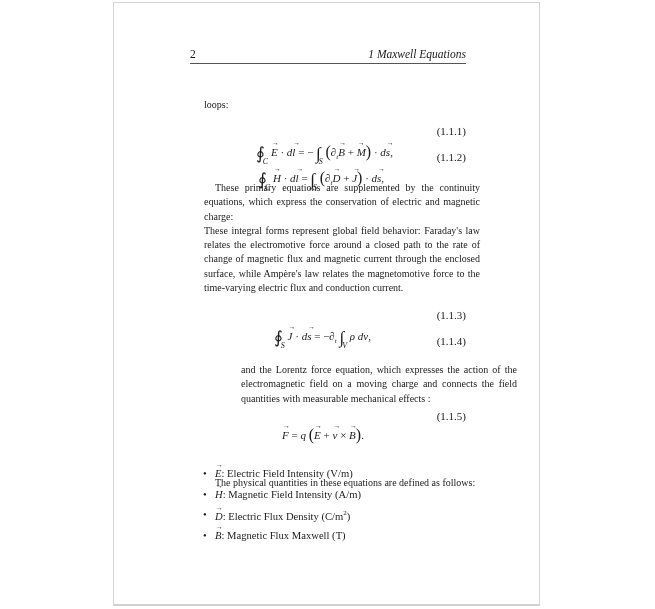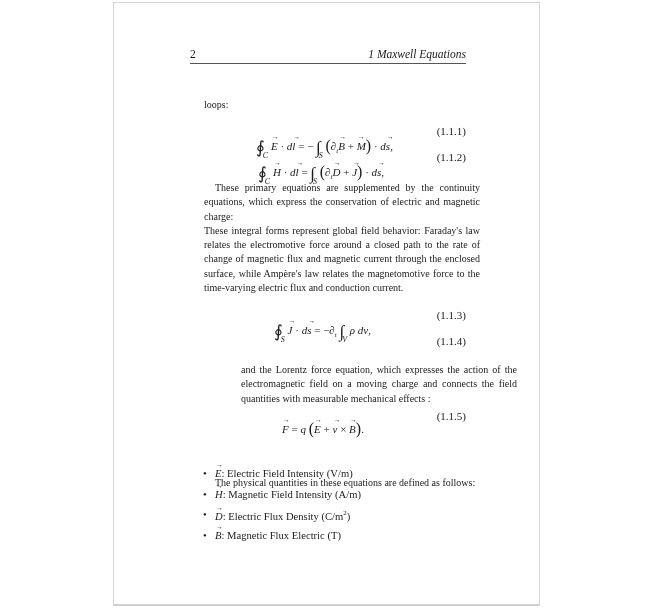--- a/index.html
+++ b/index.html
@@ -21,21 +21,21 @@
     border-bottom:1px solid #555;
   }
   .header .pnum { position:absolute; left:0; top:0; }
   .header .chap { position:absolute; right:0; top:0; font-style:italic; }
   .p { text-align:justify; margin:0; }
   .p.indent { text-indent:11px; }
   .eq {
     position:absolute; left:190px; width:276px; height:22px;
     font-family:"Liberation Serif","DejaVu Serif",serif; font-size:11px;
   }
-  .eq .body { position:absolute; top:12px; white-space:nowrap; }
+  .eq .body { position:absolute; top:18px; white-space:nowrap; }
   .eq .num { position:absolute; right:0; top:3px; }
   .int { font-size:17px; position:relative; top:3px; }
   .sub { font-size:8px; font-style:italic; position:relative; top:8px; margin-left:-2px; }
   .v { font-style:italic; position:relative; }
   .v::before { content:"\2192"; position:absolute; font-size:7px; top:-7px; left:1px; font-style:normal; }
   .big { font-size:16px; position:relative; top:1px; }
   .list { position:absolute; left:203px; font-family:"Liberation Serif","DejaVu Serif",serif; font-size:10.6px; }
   .li { position:relative; height:20.6px; white-space:nowrap; }
   .li .bullet { position:absolute; left:0; top:0; }
   .li .txt { position:absolute; left:12px; top:0; }
@@ -116,15 +116,15 @@
   <div class="li">
     <span class="bullet">•</span>
     <span class="txt"><span class="v">H</span><span>: Magnetic Field Intensity (A/m)</span></span>
   </div>
   <div class="li">
     <span class="bullet">•</span>
     <span class="txt"><span class="v">D</span><span>: Electric Flux Density (C/m</span><sup>2</sup><span>)</span></span>
   </div>
   <div class="li">
     <span class="bullet">•</span>
-    <span class="txt"><span class="v">B</span><span>: Magnetic Flux Electric (T)</span></span>
+    <span class="txt"><span class="v">B</span><span>: Magnetic Flux Maxwell (T)</span></span>
   </div>
 </div>
 
 </body></html>

